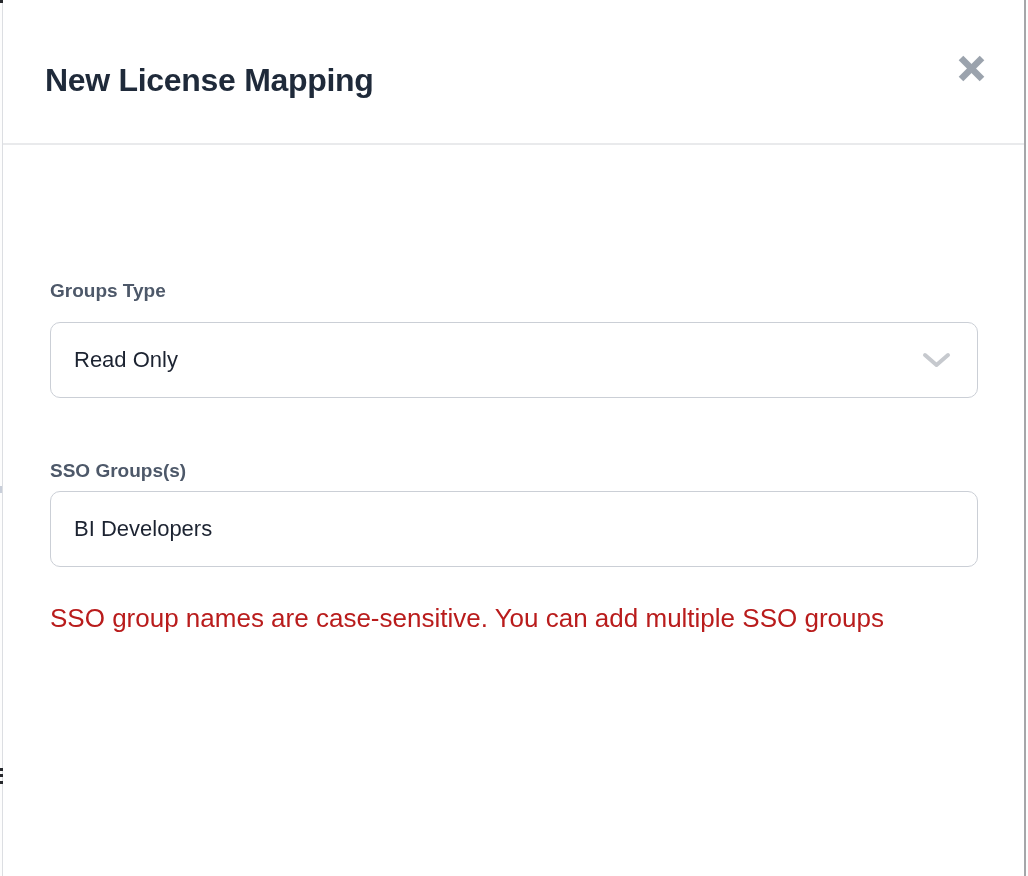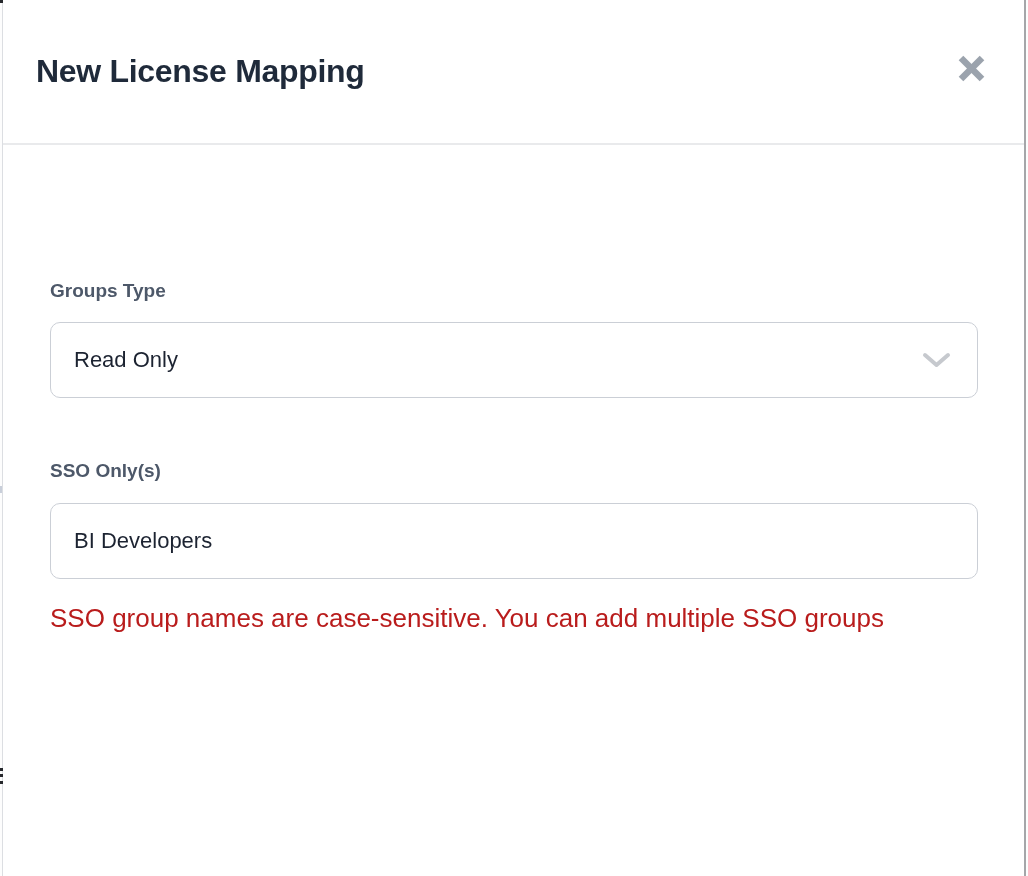--- a/index.html
+++ b/index.html
@@ -33,21 +33,21 @@
   .edge-dash:nth-of-type(3) { top: 774px; }
   .edge-dash:nth-of-type(4) { top: 781px; }
 
   .modal {
     position: absolute; left: 3px; top: 0; width: 1021px; height: 876px;
     background: #ffffff; z-index: 1;
   }
 
   .dialog-title {
     position: absolute; left: 33px; top: 53px;
-    margin: 0; font-size: 32px; font-weight: 700;
+    margin: 9px; font-size: 32px; font-weight: 700;
     letter-spacing: -0.3px; color: #1f2a3a;
   }
   .close-btn {
     position: absolute; left: 944px; top: 44px;
     width: 48px; height: 48px;
     background: transparent; border: none; padding: 0; margin: 0;
     display: flex; align-items: center; justify-content: center;
     cursor: pointer;
   }
   .header-divider {
@@ -75,21 +75,21 @@
     display: flex; align-items: center; justify-content: space-between;
     padding: 0 26px 0 23px;
     cursor: pointer;
     gap: 16px;
   }
   .select-value {
     font-size: 22px; color: #1c2331;
   }
 
   .text-input {
-    position: absolute; left: 47px; top: 503px;
+    position: absolute; left: 47px; top: 491px;
     width: 928px; height: 76px; box-sizing: border-box;
     border: 1.5px solid #cbcfd6; border-radius: 10px;
     background: #ffffff;
     padding: 8px 23px; font-size: 22px; color: #1c2331;
     font-family: "Liberation Sans", "DejaVu Sans", sans-serif;
     outline: none;
   }
 
   .help-text {
     position: absolute; left: 47px; top: 598px; margin: 0;
@@ -130,21 +130,21 @@
 
     <div class="select-box" role="combobox" aria-expanded="false">
       <span class="select-value">Read Only</span>
       <span style="display:flex;">
         <svg width="29" height="17" viewBox="0 0 29 17">
           <polyline points="3,3 14.5,13 26,3" fill="none" stroke="#c6c9ce" stroke-width="4" stroke-linecap="round" stroke-linejoin="round"></polyline>
         </svg>
       </span>
     </div>
 
-    <div class="field-label label-sso">SSO Only(s)</div>
+    <div class="field-label label-sso">SSO Groups(s)</div>
 
     <input class="text-input" type="text" value="BI Developers" style="">
 
     <p class="help-text">
       <span>SSO group names are case-sensitive. You can add multiple SSO groups</span>
     </p>
 
   </div>
 </div>
 

